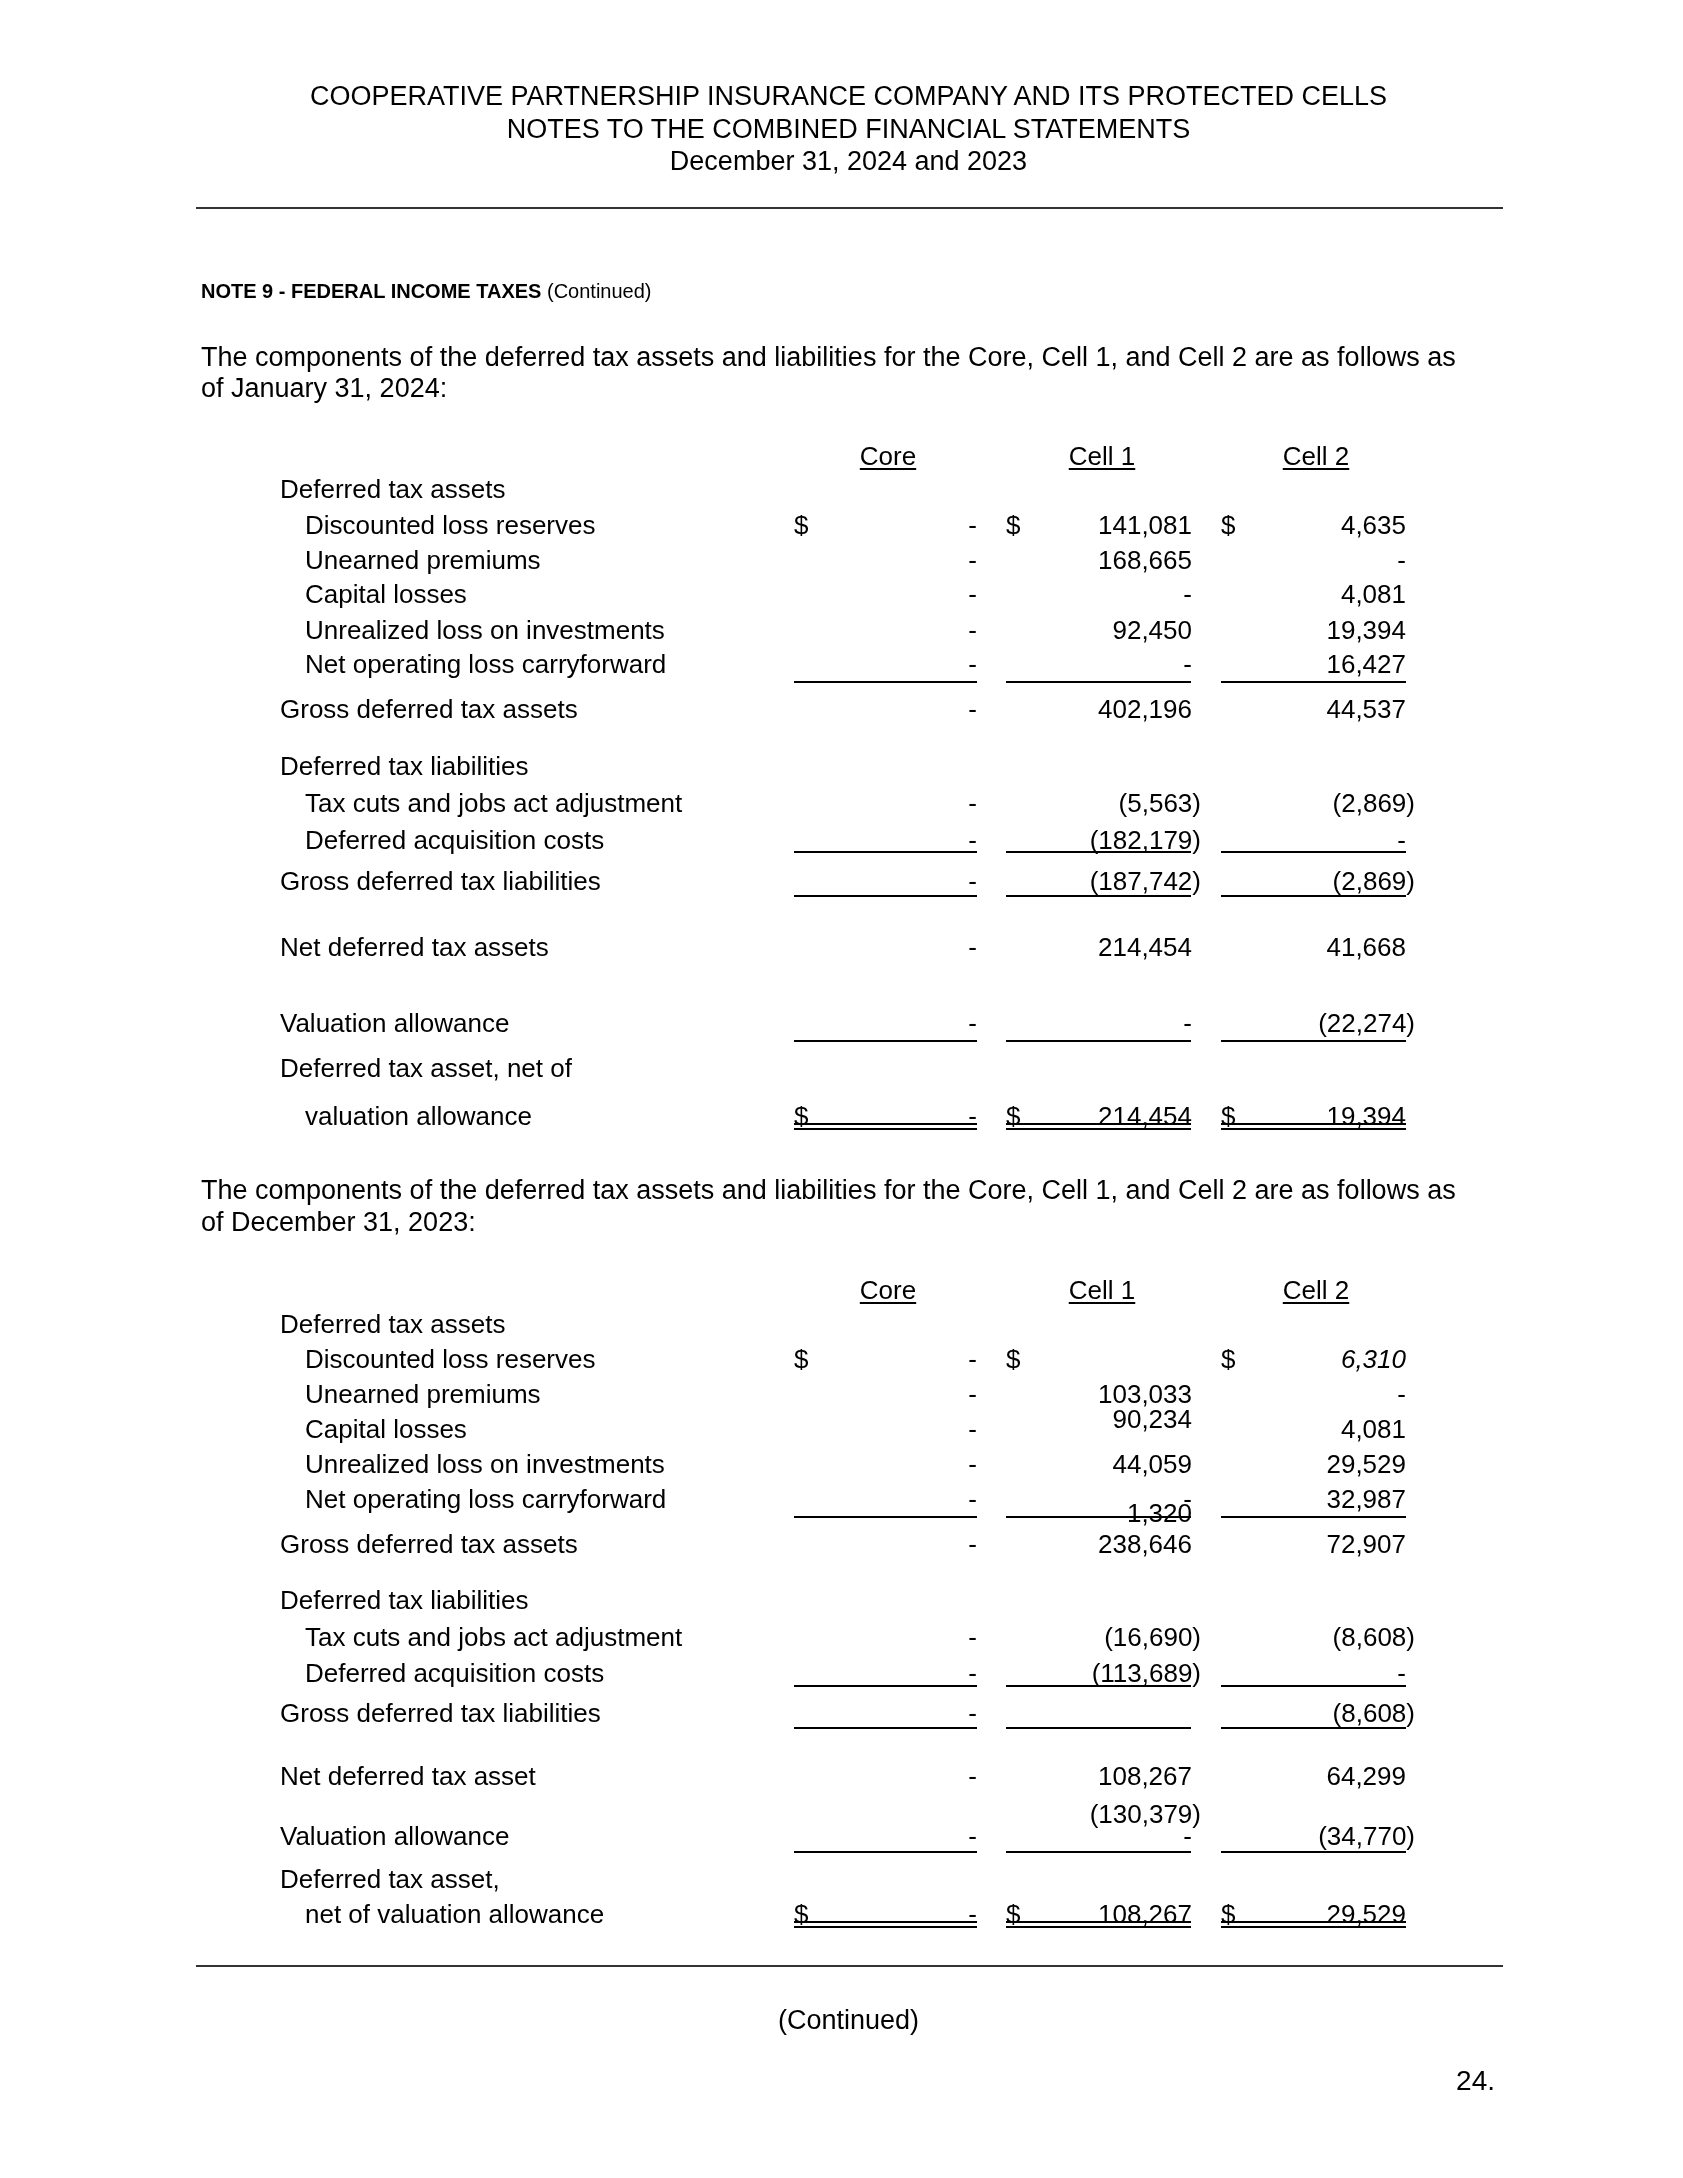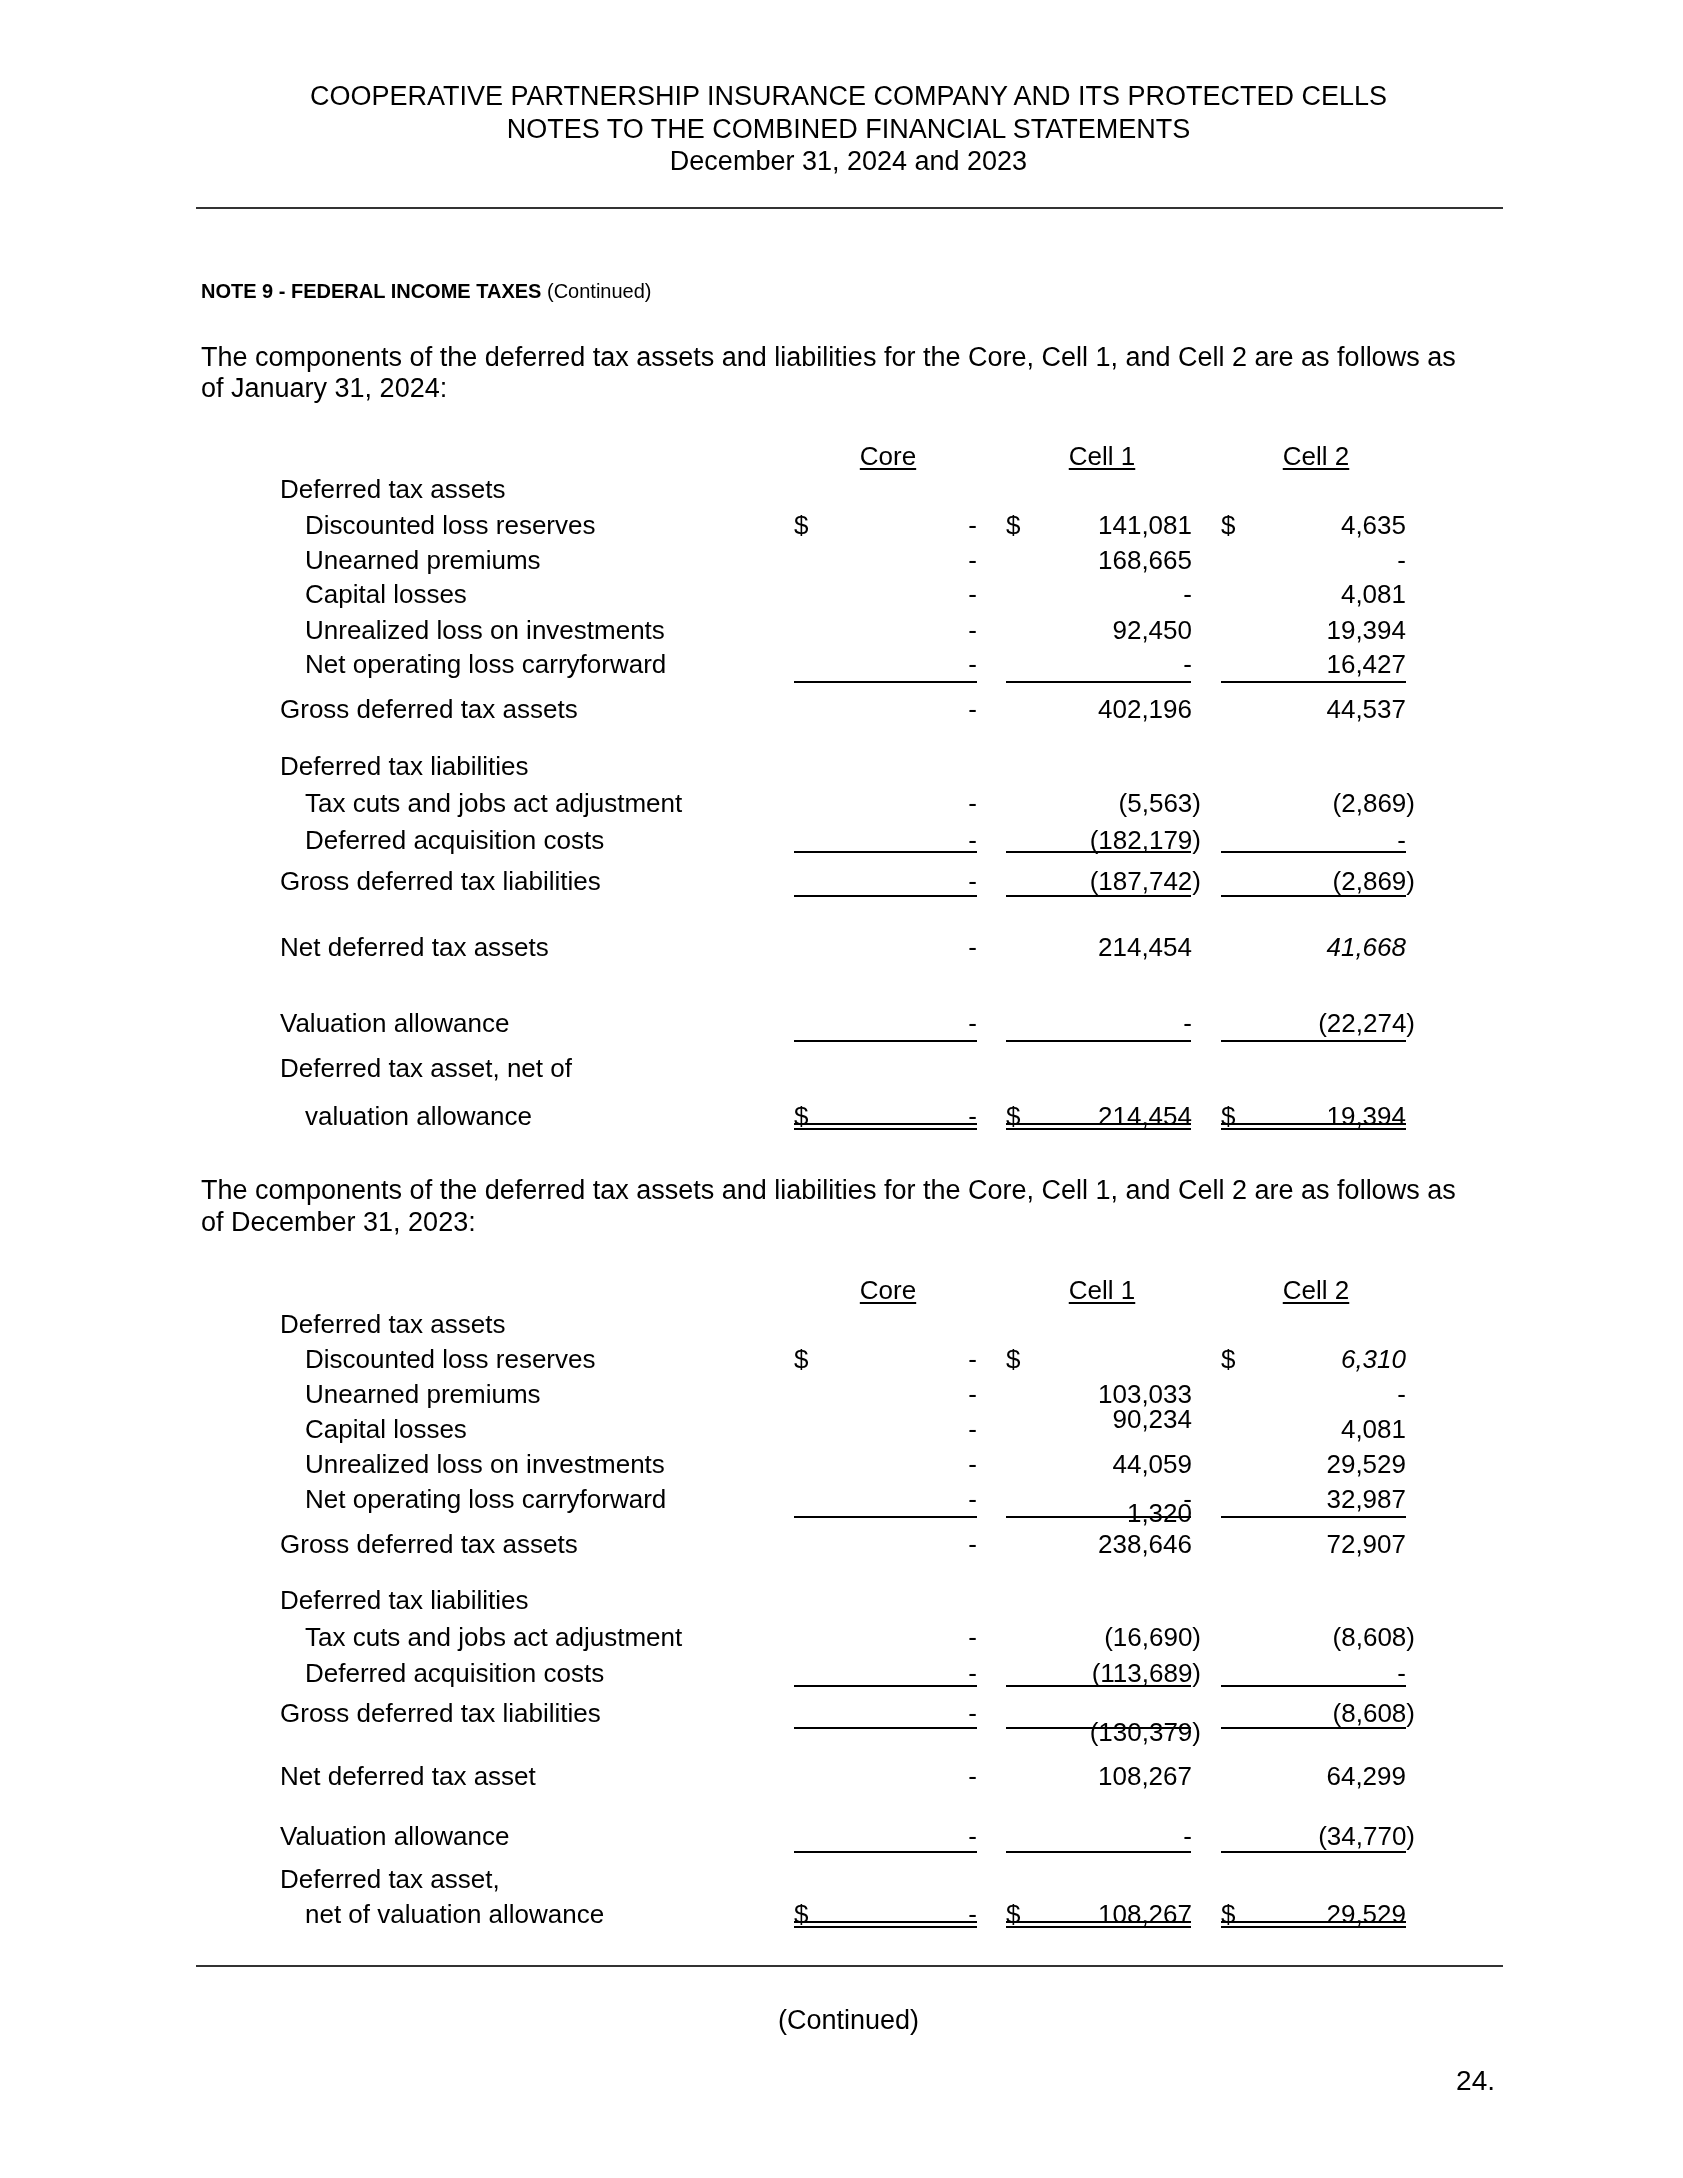--- a/index.html
+++ b/index.html
@@ -103,21 +103,21 @@
       <div class="cell num" style="top:865px; right:482px;">(187,742)</div>
       <div class="cell num" style="top:865px; right:268px;">(2,869)</div>
     </div>
     <div class="uline" style="top:895px; left:794px; width:183px;"></div>
     <div class="uline" style="top:895px; left:1006px; width:185px;"></div>
     <div class="uline" style="top:895px; left:1221px; width:185px;"></div>
     <div>
       <div class="abs lbl" style="top:931px; left:280px;">Net deferred tax assets</div>
       <div class="cell num" style="top:931px; right:706px;">-</div>
       <div class="cell num" style="top:931px; right:491px;">214,454</div>
-      <div class="cell num" style="top:931px; right:277px;font-style:italic;">41,668</div>
+      <div class="cell num" style="top:931px; right:277px;">41,668</div>
     </div>
     <div>
       <div class="abs lbl" style="top:1007px; left:280px;">Valuation allowance</div>
       <div class="cell num" style="top:1007px; right:706px;">-</div>
       <div class="cell num" style="top:1007px; right:491px;">-</div>
       <div class="cell num" style="top:1007px; right:268px;">(22,274)</div>
     </div>
     <div class="uline" style="top:1040px; left:794px; width:183px;"></div>
     <div class="uline" style="top:1040px; left:1006px; width:185px;"></div>
     <div class="uline" style="top:1040px; left:1221px; width:185px;"></div>
@@ -197,21 +197,21 @@
       <div class="cell num" style="top:1657px; right:706px;">-</div>
       <div class="cell num" style="top:1657px; right:482px;">(113,689)</div>
       <div class="cell num" style="top:1657px; right:277px;">-</div>
     </div>
     <div class="uline" style="top:1685px; left:794px; width:183px;"></div>
     <div class="uline" style="top:1685px; left:1006px; width:185px;"></div>
     <div class="uline" style="top:1685px; left:1221px; width:185px;"></div>
     <div>
       <div class="abs lbl" style="top:1697px; left:280px;">Gross deferred tax liabilities</div>
       <div class="cell num" style="top:1697px; right:706px;">-</div>
-      <div class="cell num" style="top:1716px; right:482px;">(130,379)</div>
+      <div class="cell num" style="top:1798px; right:482px;">(130,379)</div>
       <div class="cell num" style="top:1697px; right:268px;">(8,608)</div>
     </div>
     <div class="uline" style="top:1727px; left:794px; width:183px;"></div>
     <div class="uline" style="top:1727px; left:1006px; width:185px;"></div>
     <div class="uline" style="top:1727px; left:1221px; width:185px;"></div>
     <div>
       <div class="abs lbl" style="top:1760px; left:280px;">Net deferred tax asset</div>
       <div class="cell num" style="top:1760px; right:706px;">-</div>
       <div class="cell num" style="top:1760px; right:491px;">108,267</div>
       <div class="cell num" style="top:1760px; right:277px;">64,299</div>

